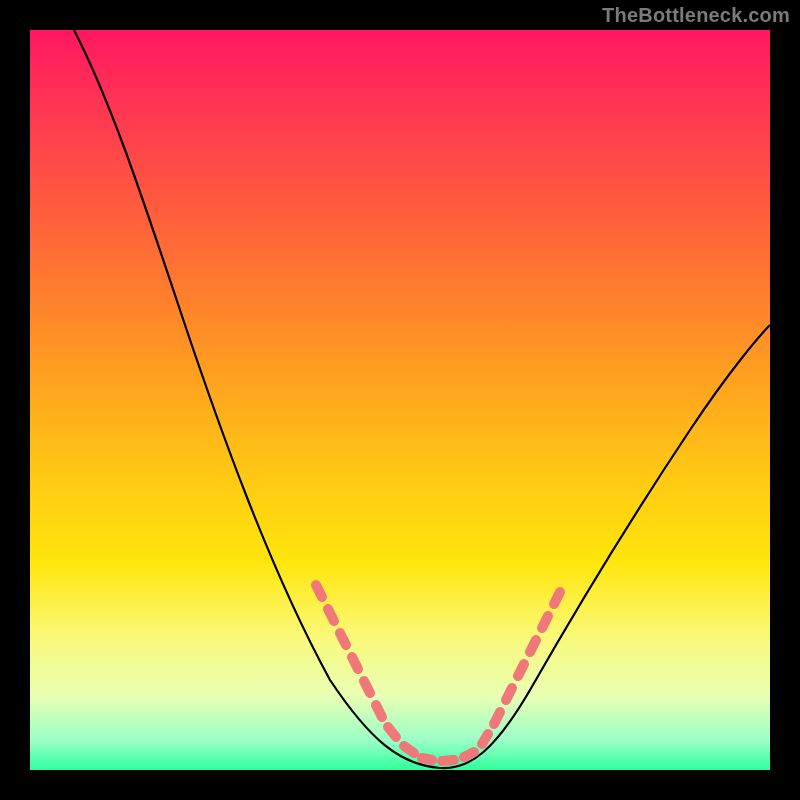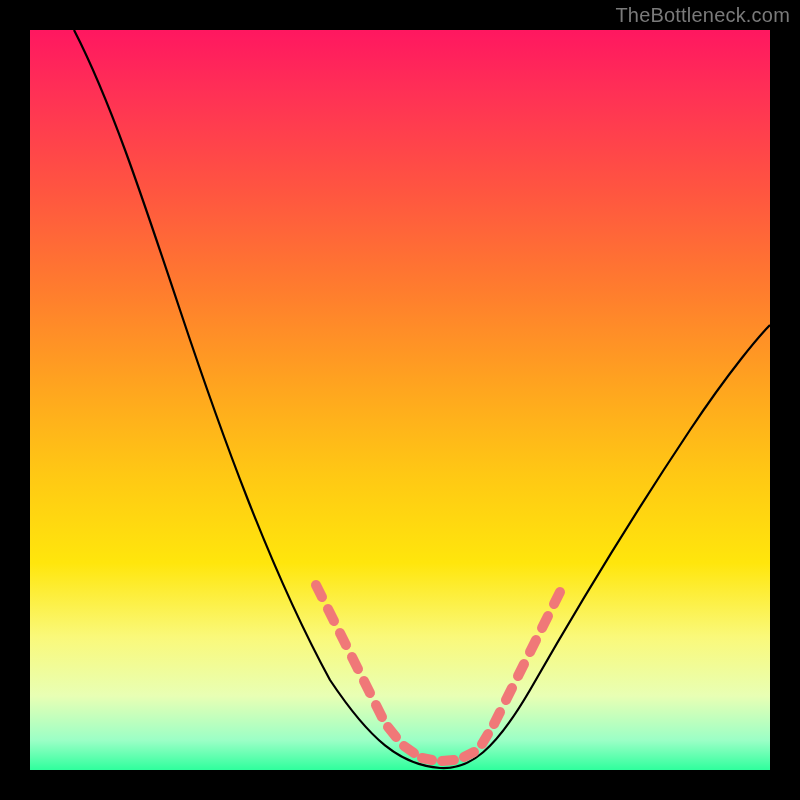--- a/index.html
+++ b/index.html
@@ -18,21 +18,21 @@
     width: 800px;
     height: 800px;
     background: #000;
   }
   .watermark {
     position: absolute;
     top: 4px;
     right: 10px;
     color: #7a7a7a;
     font-size: 20px;
-    font-weight: 400;
+    font-weight: 700;
     letter-spacing: 0.2px;
     font-family: Arial, Helvetica, sans-serif;
   }
   .plot-area {
     position: absolute;
     left: 30px;
     top: 30px;
     width: 740px;
     height: 740px;
     

